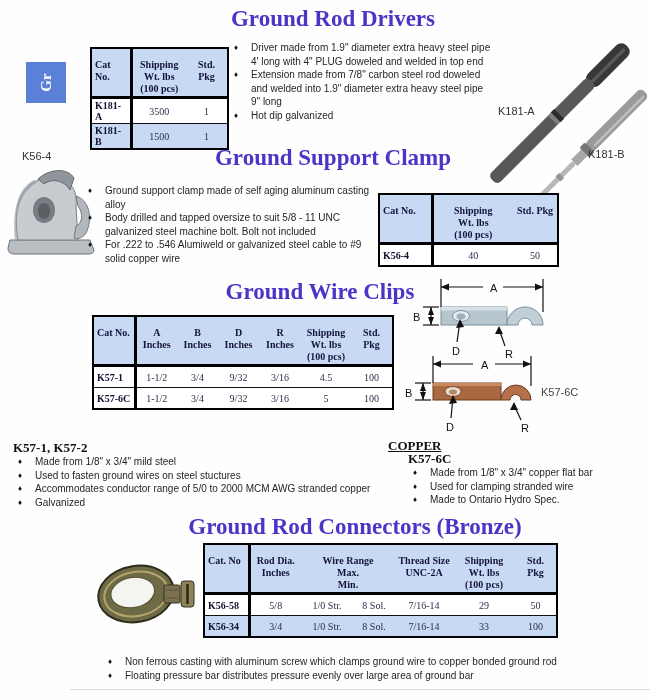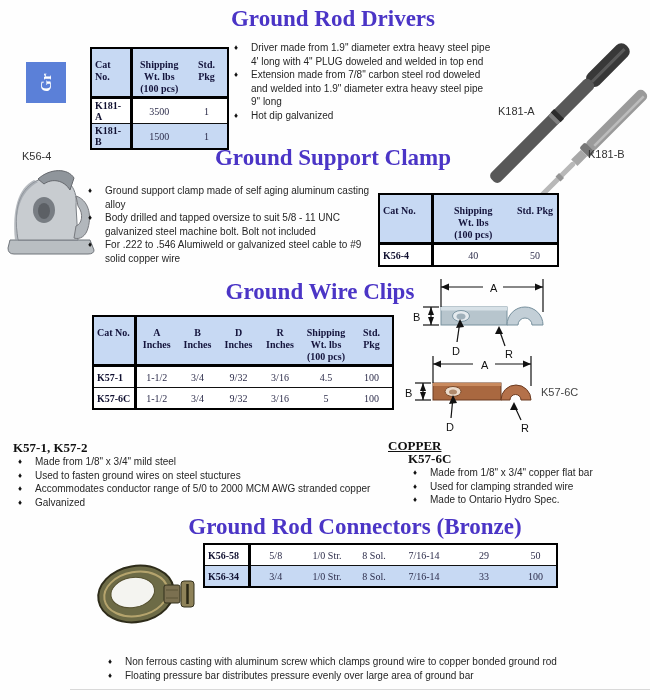--- a/index.html
+++ b/index.html
@@ -331,20 +331,34 @@
     <colgroup>
         <col style="width:45px">
         <col style="width:52px">
         <col style="width:52px">
         <col style="width:42px">
         <col style="width:58px">
         <col style="width:62px">
         <col style="width:42px">
       </colgroup>
     <tbody>
+        <tr class="hdr">
+      <th class="catc">Cat. No</th>
+      <th>Rod Dia.
+Inches</th>
+      <th colspan="2">Wire Range
+Max.
+Min.</th>
+      <th>Thread Size
+UNC-2A</th>
+      <th>Shipping
+Wt. lbs
+(100 pcs)</th>
+      <th>Std. Pkg</th>
+    </tr>
     <tr class="body">
       <th class="catc">K56-58</th>
       <td>5/8</td>
       <td>1/0 Str.</td>
       <td>8 Sol.</td>
       <td>7/16-14</td>
       <td>29</td>
       <td>50</td>
     </tr>
     <tr class="body alt">

